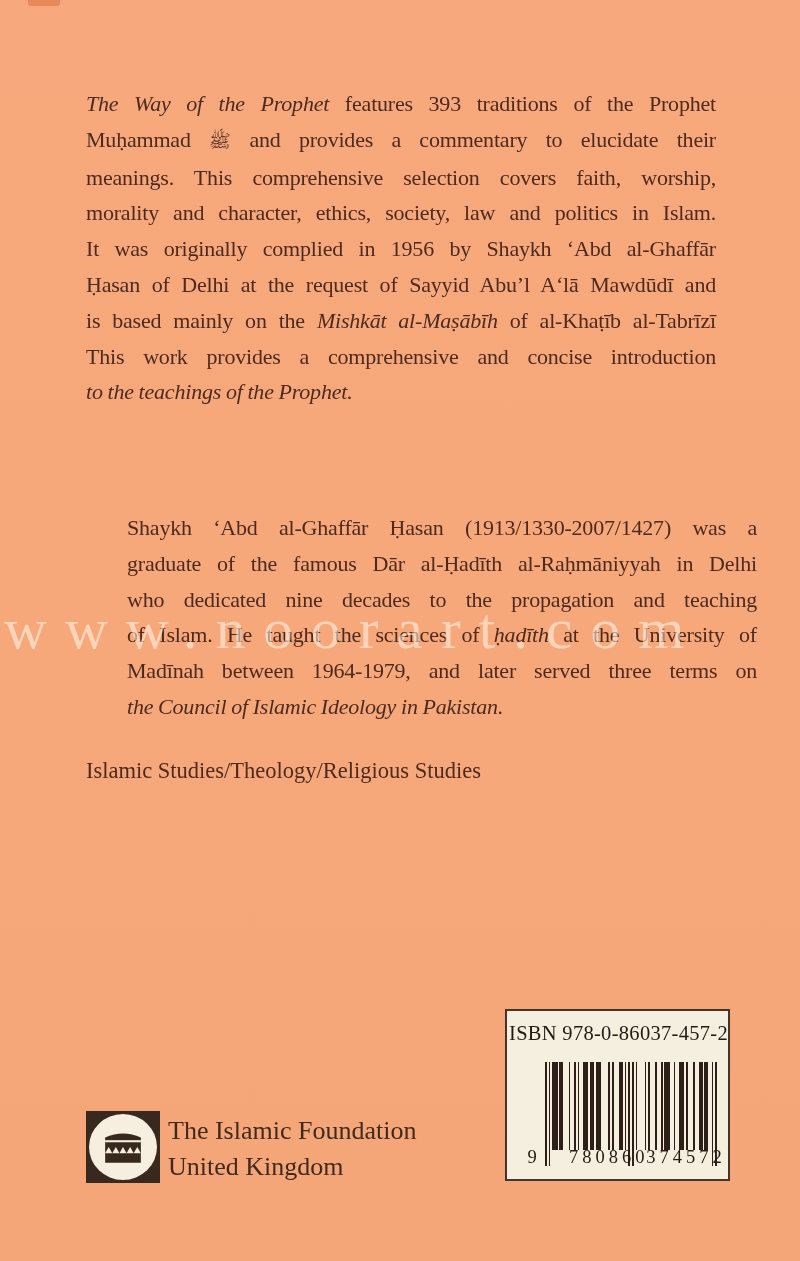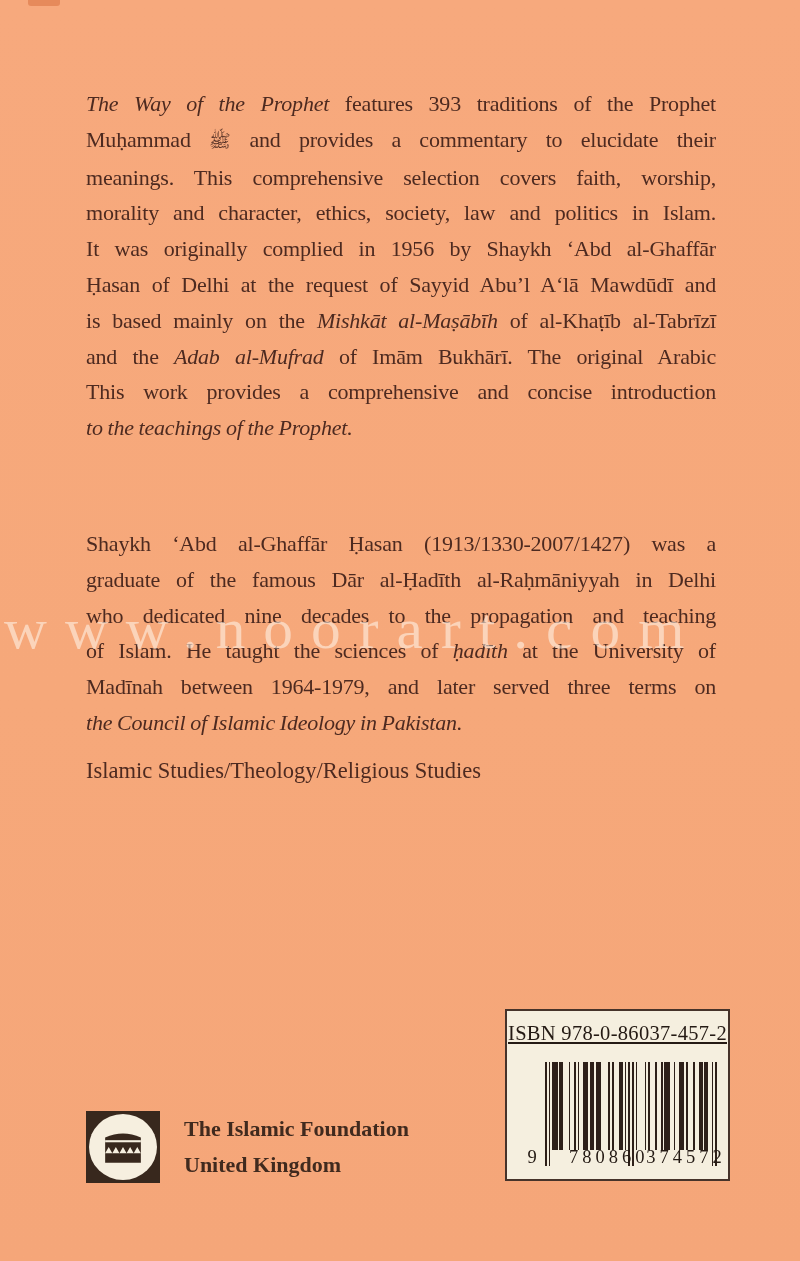--- a/index.html
+++ b/index.html
@@ -9,76 +9,75 @@
     font-family:"Liberation Serif","DejaVu Serif",serif;
     color:#4d2a20;
   }
   .page{position:absolute;inset:0;}
   .artifact{
     position:absolute;left:28px;top:0;width:32px;height:6px;
     background:rgba(213,108,58,.5);border-radius:0 0 3px 3px;filter:blur(.5px);
   }
   .textblock{position:absolute;left:86px;width:630px;}
   #synopsis{top:86px;}
-  #bio{top:526px;}
+  #bio{top:510px;margin-left:41px;}
   .line{
     font-size:22px;line-height:35.8px;letter-spacing:-.2px;word-spacing:-.5px;
     text-align:justify;text-align-last:justify;
   }
   .line.last{text-align-last:left;font-style:italic;}
   .line em{}
   .pbuh{font-size:18px;}
   #category{top:756px;font-size:22.5px;line-height:30px;}
   .watermark{
     position:absolute;left:4px;top:601px;width:800px;white-space:nowrap;
     font-size:56px;line-height:56px;letter-spacing:17px;
     color:rgba(255,247,239,.55);
     transform:scaleX(1.06);transform-origin:left center;
   }
   .isbn-box{
     position:absolute;left:505px;top:1009px;width:225px;height:172px;
     background:#f5efdf;border:2px solid #46332a;box-sizing:border-box;
   }
   .isbn-label{
-    margin-top:11px;text-align:center;font-size:20.5px;color:#241a14;letter-spacing:.3px;text-decoration:underline;
+    margin-top:11px;text-align:right;font-size:20.5px;color:#241a14;letter-spacing:.3px;
   }
   .barcode-wrap{position:absolute;left:14px;top:51px;width:196px;height:106px;}
   .bars{position:absolute;left:24px;top:0;width:172px;height:104px;}
   .bars svg{position:absolute;inset:0;width:100%;height:100%;shape-rendering:crispEdges;}
   .bd{
     position:absolute;top:85px;font-size:18.5px;letter-spacing:4px;
     color:#241a14;text-align:center;line-height:20px;
   }
   .bd.lead{left:0;width:22px;letter-spacing:0;}
   .bd.g1{left:48px;width:59px;}
   .bd.g2{left:124px;width:82px;}
   .logo{position:absolute;left:86px;top:1111px;width:74px;height:72px;background:#38281d;}
   .logo-circle{position:absolute;inset:3px;border-radius:50%;background:#f6efdf;
     display:flex;align-items:center;justify-content:center;}
   .kaaba{width:42px;height:42px;display:block;}
-  .pub-name,.pub-country{position:absolute;left:184px;font-size:22px;color:#402a1e;font-weight:bold;}
+  .pub-name,.pub-country{position:absolute;left:168px;font-size:26px;color:#402a1e;}
   .pub-name{top:1116px;}
   .pub-country{top:1152px;}
 </style>
 </head>
 <body>
 
 <div class="page">
 
   <div class="artifact"></div>
 
   <div id="synopsis" class="textblock">
       <div class="line"><em>The Way of the Prophet</em><span> features 393 traditions of the Prophet</span></div>
       <div class="line"><span>Muḥammad </span><span class="pbuh">ﷺ</span><span> and provides a commentary to elucidate their</span></div>
       <div class="line"><span>meanings. This comprehensive selection covers faith, worship,</span></div>
       <div class="line"><span>morality and character, ethics, society, law and politics in Islam.</span></div>
       <div class="line"><span>It was originally complied in 1956 by Shaykh ‘Abd al-Ghaffār</span></div>
       <div class="line"><span>Ḥasan of Delhi at the request of Sayyid Abu’l A‘lā Mawdūdī and</span></div>
       <div class="line"><span>is based mainly on the </span><em>Mishkāt al-Maṣābīh</em><span> of al-Khaṭīb al-Tabrīzī</span></div>
-      <div class="line"><span>and the </span><em>Adab al-Mufrad</em><span> of Imām Bukhārī. The original Arabic</span></div>
       <div class="line"><span>This work provides a comprehensive and concise introduction</span></div>
       <div class="line last"><span>to the teachings of the Prophet.</span></div>
     </div>
 
   <div id="bio" class="textblock">
       <div class="line"><span>Shaykh ‘Abd al-Ghaffār Ḥasan (1913/1330-2007/1427) was a</span></div>
       <div class="line"><span>graduate of the famous Dār al-Ḥadīth al-Raḥmāniyyah in Delhi</span></div>
       <div class="line"><span>who dedicated nine decades to the propagation and teaching</span></div>
       <div class="line"><span>of Islam. He taught the sciences of </span><em>ḥadīth</em><span> at the University of</span></div>
       <div class="line"><span>Madīnah between 1964-1979, and later served three terms on</span></div>

